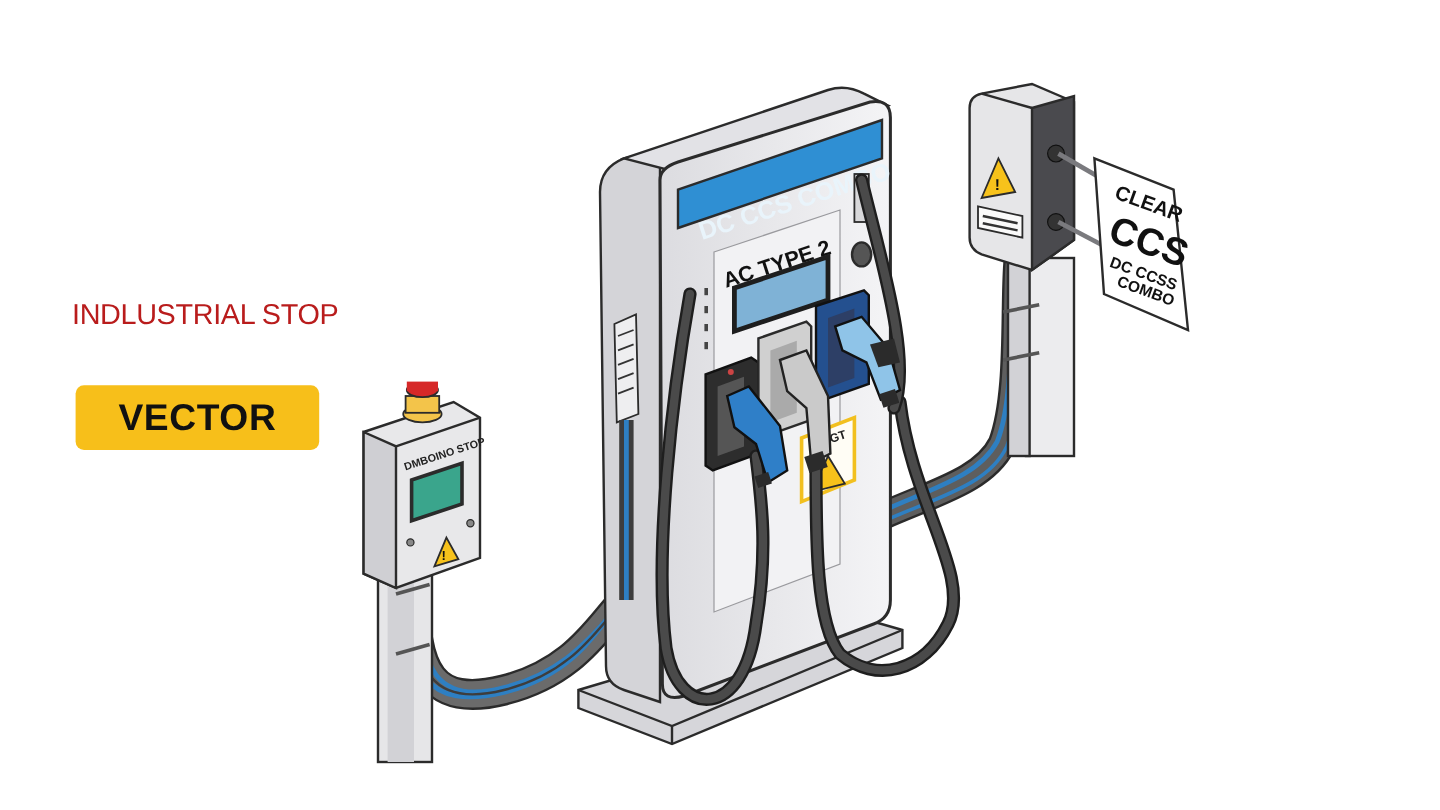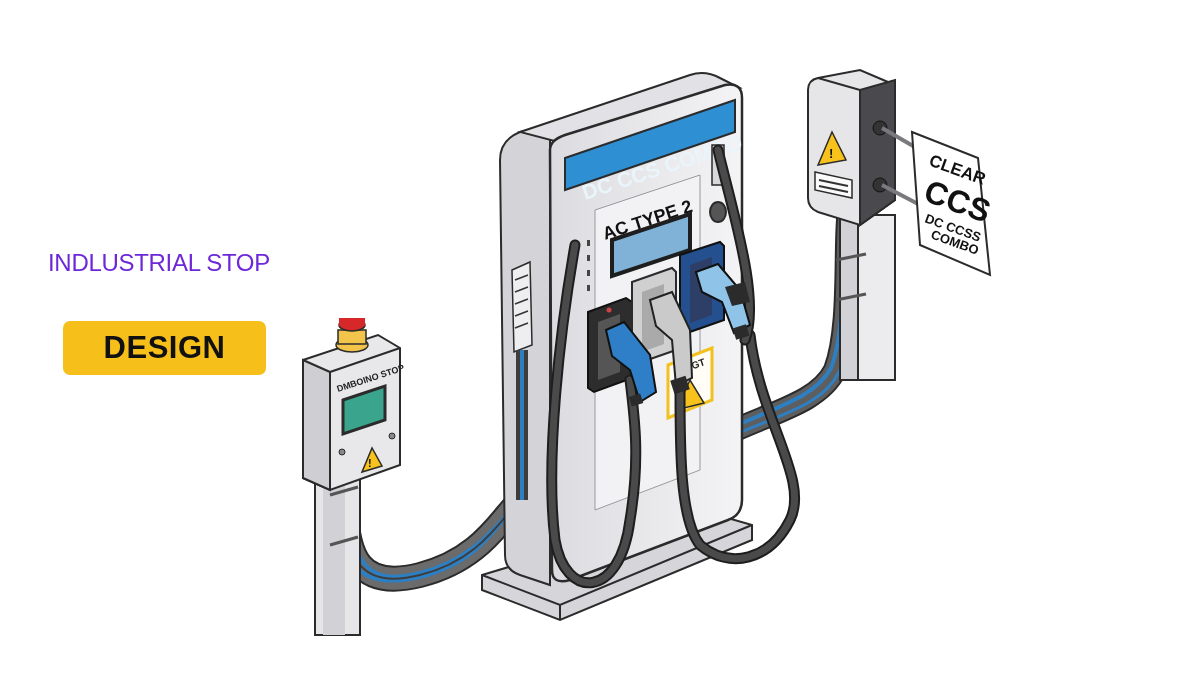--- a/index.html
+++ b/index.html
@@ -1,30 +1,30 @@
 <!DOCTYPE html>
 <html><head>
 <meta charset="utf-8">
 <style>
   html, body { margin:0; padding:0; background:#ffffff; }
   body { width:1200px; height:675px; position:relative; overflow:hidden; font-family:"Liberation Sans", sans-serif; }
-  .headline { position:absolute; left:48px; top:248px; font-size:24px; line-height:30px; color:#6d28d9; font-weight:400; letter-spacing:-0.3px; }
+  .headline { position:absolute; left:60px; top:248px; font-size:24px; line-height:30px; color:#b91c1c; font-weight:400; letter-spacing:-0.3px; }
   .warning-badge { position:absolute; left:63px; top:321px; width:203px; height:54px; background:#f7bf1a; border-radius:7px; display:flex; align-items:center; justify-content:center; font-weight:700; font-size:31px; color:#111; letter-spacing:0.5px; }
   svg.scene { position:absolute; left:0; top:0; }
   .svgtext { font-family:"Liberation Sans", sans-serif; }
 </style>
 </head>
 <body>
 
 <div class="headline">
   <div>INDLUSTRIAL STOP</div>
 </div>
 
 <div class="warning-badge">
-  <span>DESIGN</span>
+  <span>VECTOR</span>
 </div>
 
 <svg class="scene" width="1200" height="675" viewBox="0 0 1200 675">
   <defs>
     <linearGradient id="bodyGrad" x1="0" x2="1">
       <stop offset="0" stop-color="#dcdce0"></stop>
       <stop offset="1" stop-color="#f4f4f6"></stop>
     </linearGradient>
   </defs>
 

